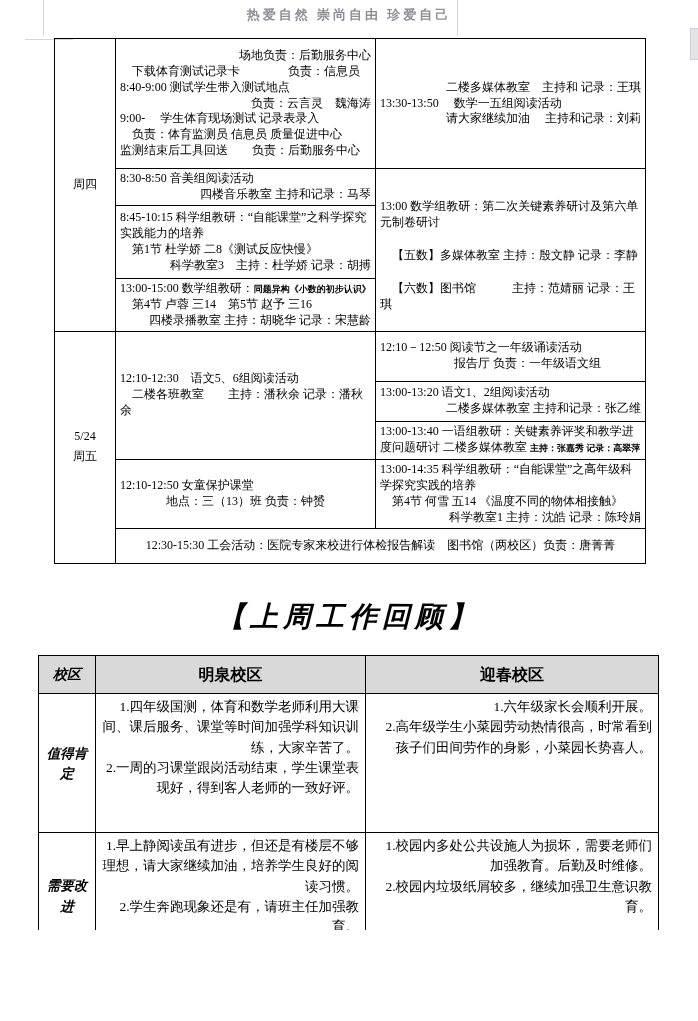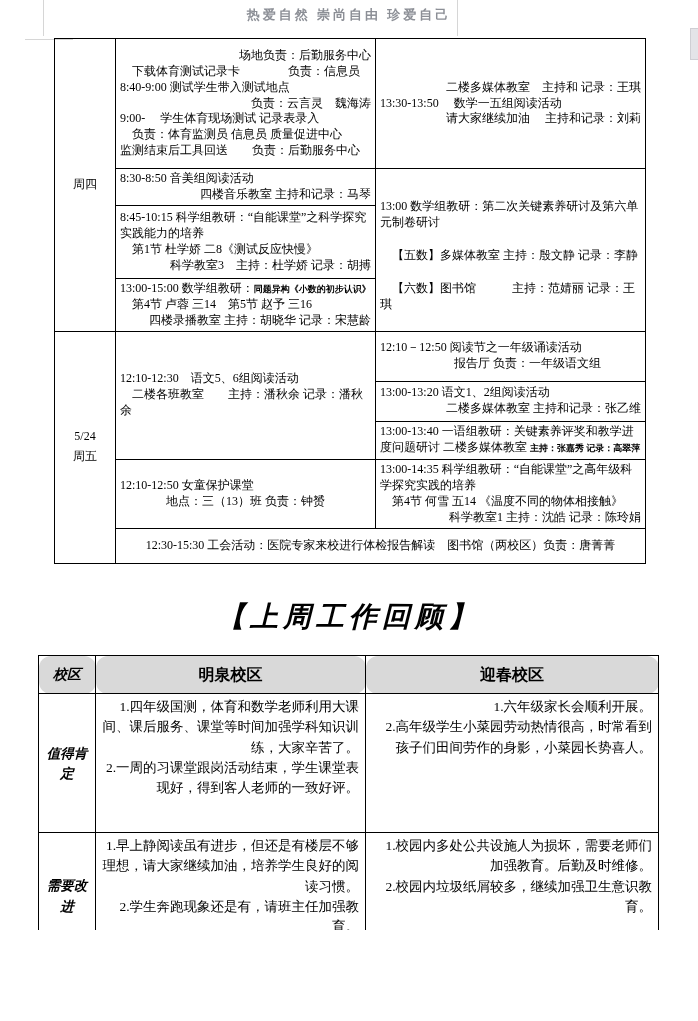--- a/index.html
+++ b/index.html
@@ -30,21 +30,21 @@
   .gap-lines .line{margin-top:12px;}
   .gap-lines .line + .line{margin-top:17px;}
   
   .review-title{position:absolute;top:598px;left:0;width:100%;text-align:center;
                 font-family:"DejaVu Serif",serif;font-style:italic;font-weight:bold;
                 font-size:28px;letter-spacing:5px;}
   table.review{position:absolute;left:38px;top:655px;width:620px;
                border-collapse:collapse;table-layout:fixed;}
   table.review td{border:1.5px solid #000;padding:3px 6px;font-size:13.5px;line-height:1.5;}
   table.review td.hdr{background:#d9d9d9;text-align:center;font-weight:bold;
-                      font-size:16px;vertical-align:middle;border-radius:12px;}
+                      font-size:16px;vertical-align:middle;}
   .callig{font-family:"DejaVu Serif",serif;font-style:italic;font-weight:bold;}
   td.row-label{text-align:center;vertical-align:middle;font-size:15px;line-height:1.9;}
   td.review-content{vertical-align:top;}
   td.review-content p{margin:0;text-align:right;}
   
   .footer{position:absolute;top:988px;left:0;width:100%;text-align:right;
           color:#8f9197;font-size:12.5px;font-weight:bold;font-style:italic;
           letter-spacing:1px;font-family:"DejaVu Serif",serif;text-decoration:underline;}
 </style>
 </head>

